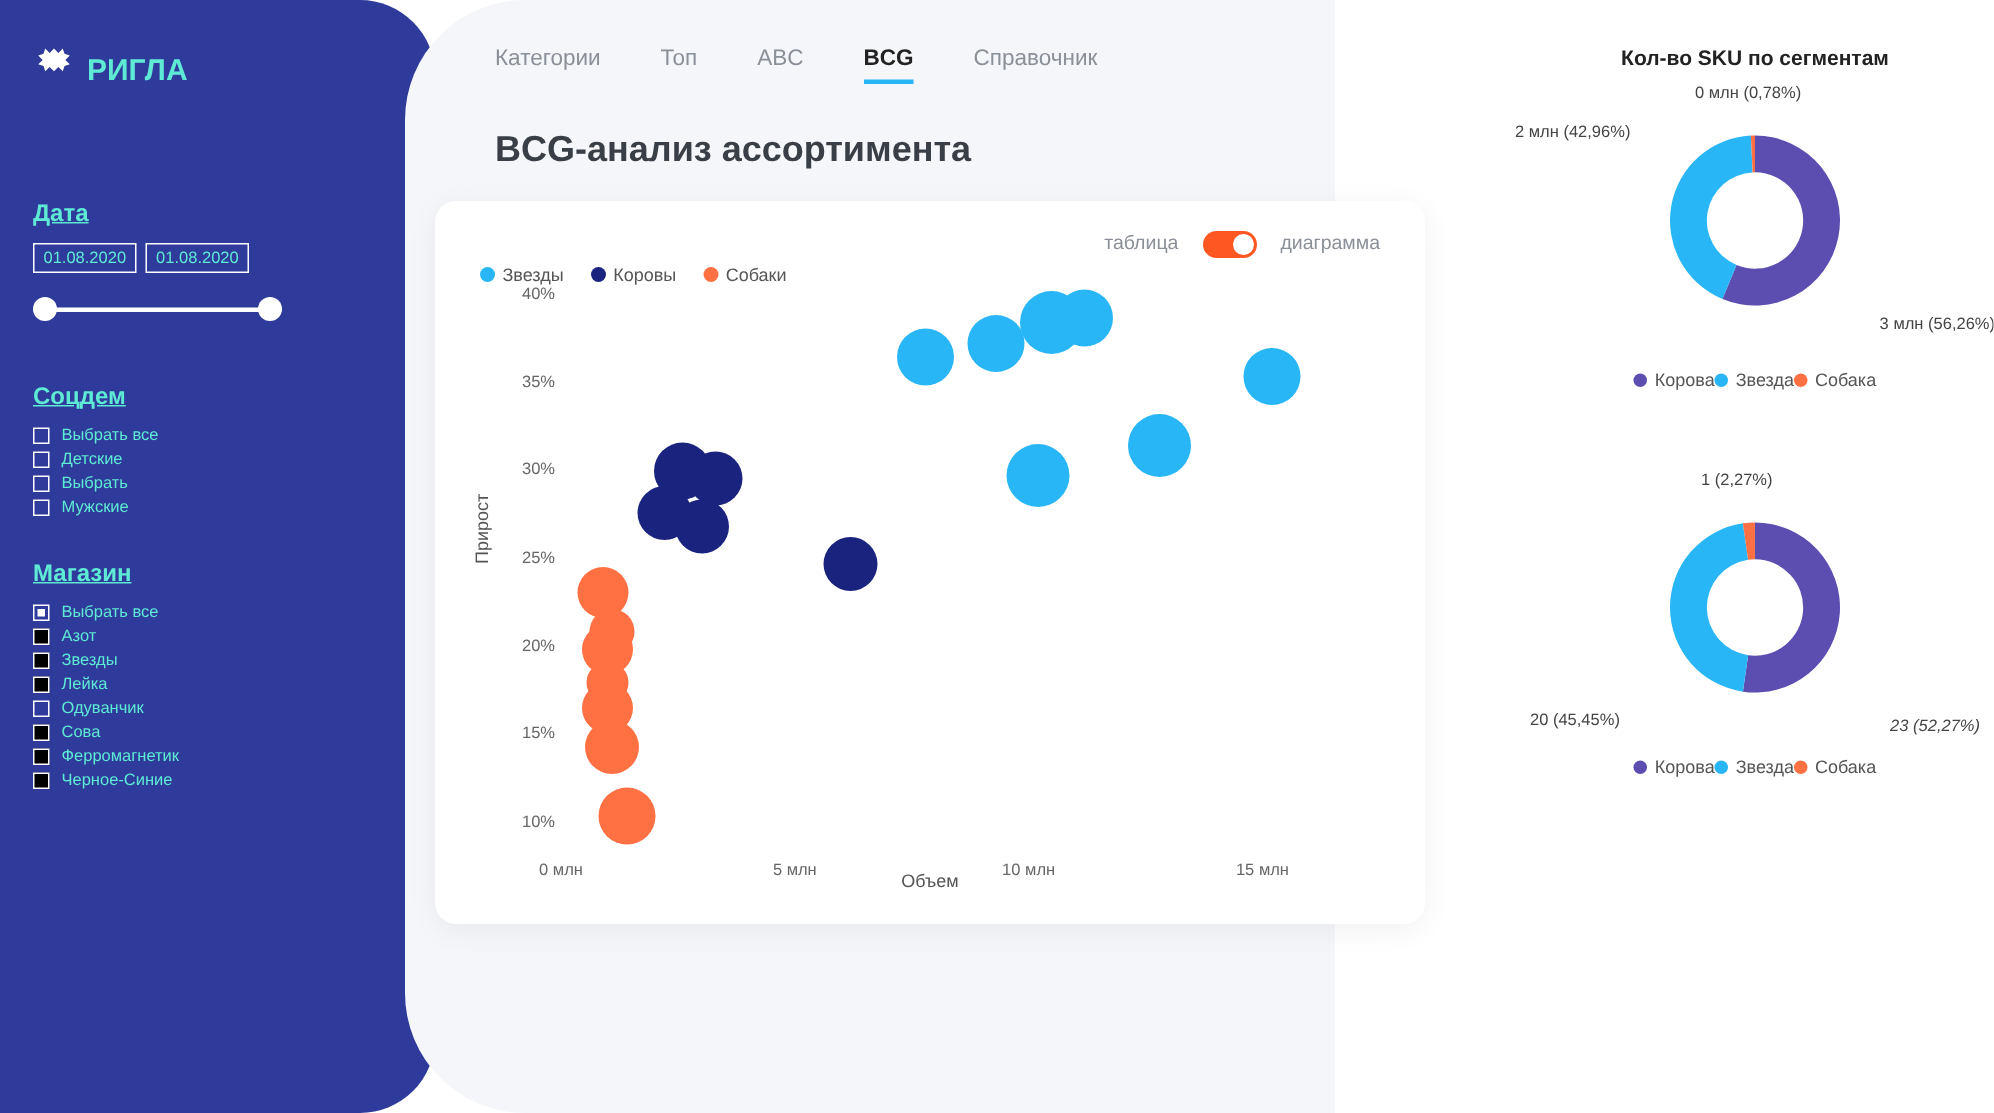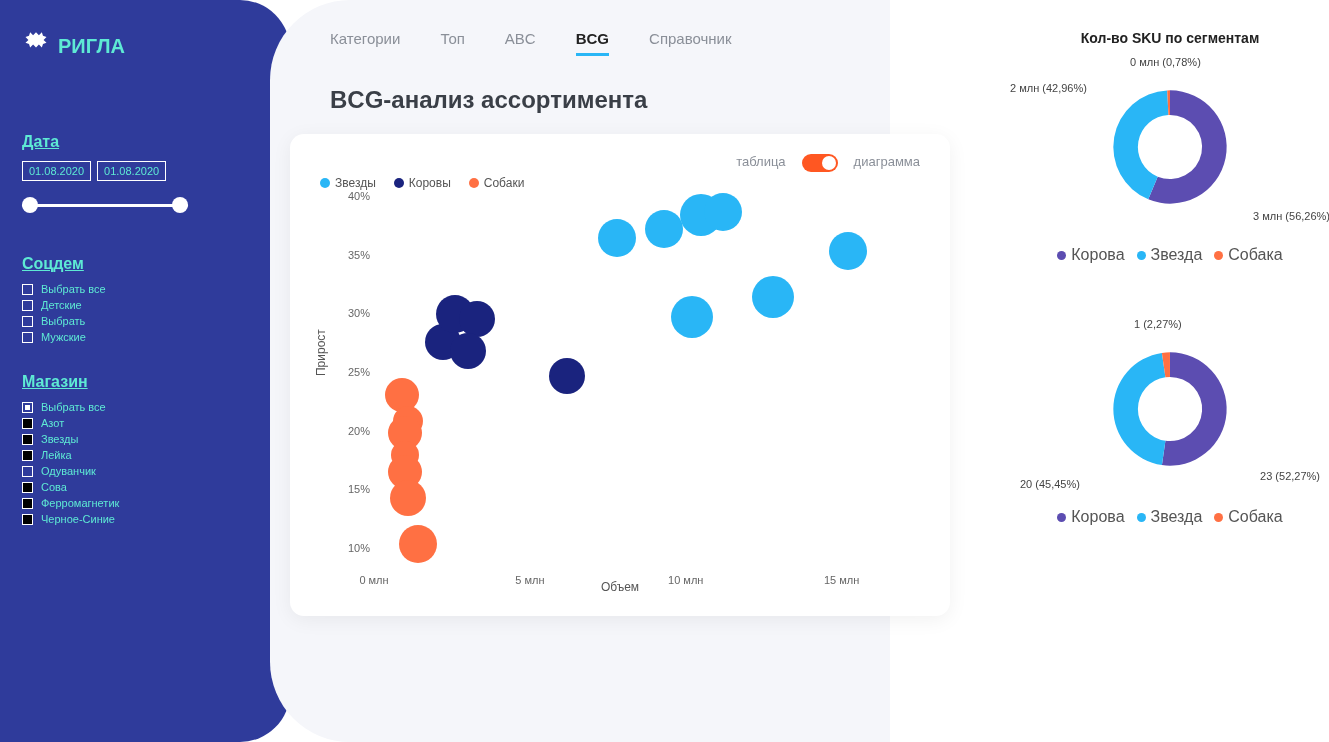--- a/index.html
+++ b/index.html
@@ -45,21 +45,21 @@
   .x-axis { position:absolute; left:54px; right:16px; bottom:22px; }
   .x-tick { position:absolute; font-size:11px; color:#666; transform:translateX(-50%); }
   .axis-label-y { position:absolute; left:-6px; top:50%; transform: rotate(-90deg) translateX(20px); transform-origin:left top; font-size:12px; color:#555; }
   .axis-label-x { position:absolute; bottom:2px; left:50%; transform:translateX(-50%); font-size:12px; color:#555; }
   .bubble { position:absolute; border-radius:50%; transform:translate(-50%,50%); }
   
   .right { width: 330px; padding: 30px 8px 20px 20px; }
   .donut-block { text-align:center; margin-bottom: 60px; }
   .donut-title { font-size: 14px; font-weight: 600; color: #222; margin-bottom: 16px; }
   .donut-wrap { position:relative; width: 200px; height: 170px; margin: 0 auto 14px auto; }
-  .donut-legend { font-size:16px; color:#555; display:flex; justify-content:center; gap:12px; }
+  .donut-legend { font-size:12px; color:#555; display:flex; justify-content:center; gap:0; }
   .donut-legend span { display:flex; align-items:center; gap:5px; }
   .sq { width:9px; height:9px; border-radius:50%; }
   .sq.korova{background:#5c4db1;} .sq.zv{background:#29b6f6;} .sq.sob{background:#ff7043;}
   .arc-label { position:absolute; font-size:11px; color:#444; white-space:nowrap; }
 </style>
 </head>
 <body>
 
 <div class="root">
   <div class="curve"></div>
@@ -223,21 +223,21 @@
           <span><span class="sq korova"></span>Корова</span>
           <span><span class="sq zv"></span>Звезда</span>
           <span><span class="sq sob"></span>Собака</span>
         </div>
     </div>
     <div class="donut-block">
       <div class="donut-wrap" id="donut2"><svg width="200" height="170" viewBox="0 0 200 180">
             <path d="M 100 30 A 60 60 0 1 1 91.4712867532603 149.3907488617115 L 95.16706249351417 123.65475768830319 A 34 34 0 1 0 100 56 Z" fill="#5c4db1"></path>
             <path d="M 91.4712867532603 149.3907488617115 A 60 60 0 0 1 91.43397213115307 30.614621609775547 L 95.14591754098674 56.34828557887281 A 34 34 0 0 0 95.16706249351417 123.65475768830319 Z" fill="#29b6f6"></path>
             <path d="M 91.43397213115307 30.614621609775547 A 60 60 0 0 1 99.96230089063747 30.000011843524895 L 99.97863717136123 56.00000671133078 A 34 34 0 0 0 95.14591754098674 56.34828557887281 Z" fill="#ff7043"></path>
-          </svg><div class="arc-label" style="right: -50px; bottom: 12px;">23 (52,27%)</div><div class="arc-label" style="left: -50px; bottom: 4px;">20 (45,45%)</div><div class="arc-label" style="left: 64px; top: -6px;">1 (2,27%)</div></div>
+          </svg><div class="arc-label" style="right: -50px; bottom: 0; font-style: italic;">23 (52,27%)</div><div class="arc-label" style="left: -50px; bottom: 4px;">20 (45,45%)</div><div class="arc-label" style="left: 64px; top: -6px;">1 (2,27%)</div></div>
       <div class="donut-legend" id="dlegend2">
           <span><span class="sq korova"></span>Корова</span>
           <span><span class="sq zv"></span>Звезда</span>
           <span><span class="sq sob"></span>Собака</span>
         </div>
     </div>
   </aside>
 </div>
 
 </body></html>

